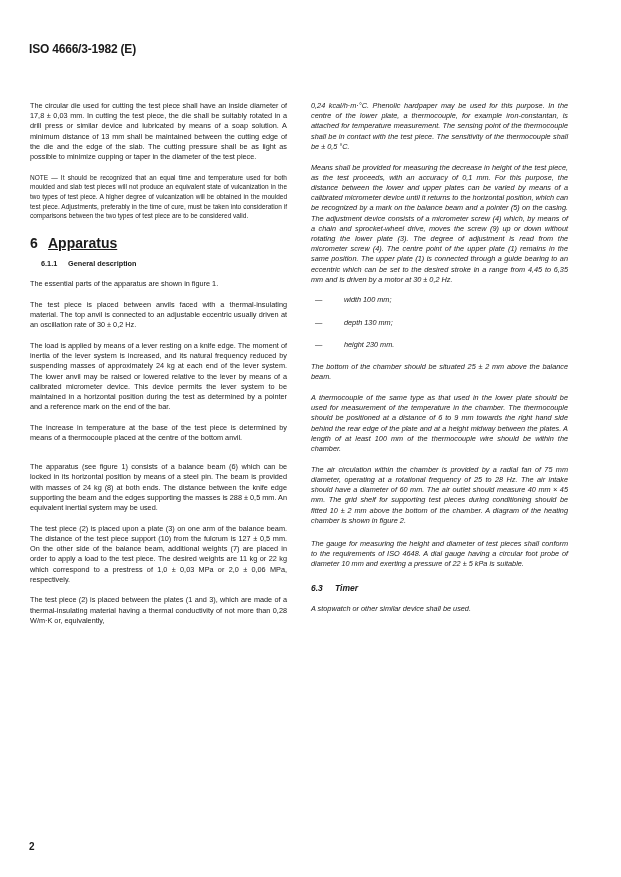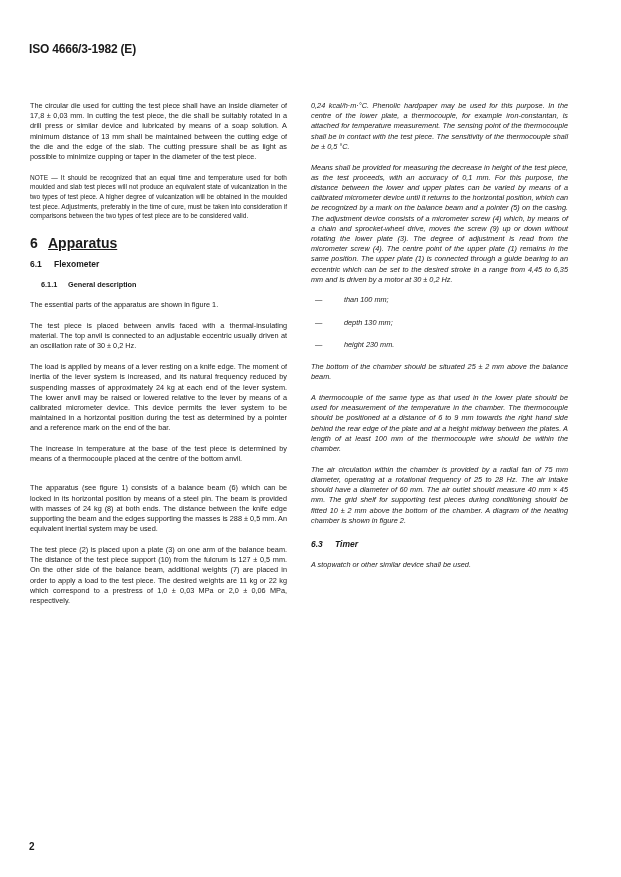--- a/index.html
+++ b/index.html
@@ -38,58 +38,57 @@
 
 <div class="header">ISO 4666/3-1982 (E)</div>
 
 <div class="col left">
   <p>The circular die used for cutting the test piece shall have an inside diameter of 17,8 ± 0,03 mm. In cutting the test piece, the die shall be suitably rotated in a drill press or similar device and lubricated by means of a soap solution. A minimum distance of 13 mm shall be maintained between the cutting edge of the die and the edge of the slab. The cutting pressure shall be as light as possible to minimize cupping or taper in the diameter of the test piece.</p>
   <p class="note">NOTE — It should be recognized that an equal time and temperature used for both moulded and slab test pieces will not produce an equivalent state of vulcanization in the two types of test piece. A higher degree of vulcanization will be obtained in the moulded test piece. Adjustments, preferably in the time of cure, must be taken into consideration if comparisons between the two types of test piece are to be considered valid.</p>
 
   <div class="h1">
     <span class="num">6</span><span>Apparatus</span>
   </div>
-  <div class="h2">
-    <span class="num">6.1</span><span>Flexometer</span>
-  </div>
   <div class="h3">
     <span class="num">6.1.1</span><span>General description</span>
   </div>
   <p>The essential parts of the apparatus are shown in figure 1.</p>
   <p>The test piece is placed between anvils faced with a thermal-insulating material. The top anvil is connected to an adjustable eccentric usually driven at an oscillation rate of 30 ± 0,2 Hz.</p>
   <p>The load is applied by means of a lever resting on a knife edge. The moment of inertia of the lever system is increased, and its natural frequency reduced by suspending masses of approximately 24 kg at each end of the lever system. The lower anvil may be raised or lowered relative to the lever by means of a calibrated micrometer device. This device permits the lever system to be maintained in a horizontal position during the test as determined by a pointer and a reference mark on the end of the bar.</p>
   <p style="margin-bottom:19px">The increase in temperature at the base of the test piece is determined by means of a thermocouple placed at the centre of the bottom anvil.</p>
 
   <p>The apparatus (see figure 1) consists of a balance beam (6) which can be locked in its horizontal position by means of a steel pin. The beam is provided with masses of 24 kg (8) at both ends. The distance between the knife edge supporting the beam and the edges supporting the masses is 288 ± 0,5 mm. An equivalent inertial system may be used.</p>
   <p>The test piece (2) is placed upon a plate (3) on one arm of the balance beam. The distance of the test piece support (10) from the fulcrum is 127 ± 0,5 mm. On the other side of the balance beam, additional weights (7) are placed in order to apply a load to the test piece. The desired weights are 11 kg or 22 kg which correspond to a prestress of 1,0 ± 0,03 MPa or 2,0 ± 0,06 MPa, respectively.</p>
+  <p>The test piece (2) is placed between the plates (1 and 3), which are made of a thermal-insulating material having a thermal conductivity of not more than 0,28 W/m·K or, equivalently,</p>
 </div>
 
 <div class="col right">
   <p>0,24 kcal/h·m·°C. Phenolic hardpaper may be used for this purpose. In the centre of the lower plate, a thermocouple, for example iron-constantan, is attached for temperature measurement. The sensing point of the thermocouple shall be in contact with the test piece. The sensitivity of the thermocouple shall be ± 0,5 °C.</p>
   <p>Means shall be provided for measuring the decrease in height of the test piece, as the test proceeds, with an accuracy of 0,1 mm. For this purpose, the distance between the lower and upper plates can be varied by means of a calibrated micrometer device until it returns to the horizontal position, which can be recognized by a mark on the balance beam and a pointer (5) on the casing. The adjustment device consists of a micrometer screw (4) which, by means of a chain and sprocket-wheel drive, moves the screw (9) up or down without rotating the lower plate (3). The degree of adjustment is read from the micrometer screw (4). The centre point of the upper plate (1) remains in the same position. The upper plate (1) is connected through a guide bearing to an eccentric which can be set to the desired stroke in a range from 4,45 to 6,35 mm and is driven by a motor at 30 ± 0,2 Hz.</p>
 
   <ul class="dash-list">
     <li>
       <span class="dash">—</span>
-      <span>than 100 mm;</span>
+      <span>width 100 mm;</span>
     </li>
     <li>
       <span class="dash">—</span>
       <span>depth 130 mm;</span>
     </li>
     <li>
       <span class="dash">—</span>
       <span>height 230 mm.</span>
     </li>
   </ul>
 
   <p>The bottom of the chamber should be situated 25 ± 2 mm above the balance beam.</p>
   <p>A thermocouple of the same type as that used in the lower plate should be used for measurement of the temperature in the chamber. The thermocouple should be positioned at a distance of 6 to 9 mm towards the right hand side behind the rear edge of the plate and at a height midway between the plates. A length of at least 100 mm of the thermocouple wire should be within the chamber.</p>
   <p style="margin-bottom:13px">The air circulation within the chamber is provided by a radial fan of 75 mm diameter, operating at a rotational frequency of 25 to 28 Hz. The air intake should have a diameter of 60 mm. The air outlet should measure 40 mm × 45 mm. The grid shelf for supporting test pieces during conditioning should be fitted 10 ± 2 mm above the bottom of the chamber. A diagram of the heating chamber is shown in figure 2.</p>
 
+  <p style="margin-bottom:13px">The gauge for measuring the height and diameter of test pieces shall conform to the requirements of ISO 4648. A dial gauge having a circular foot probe of diameter 10 mm and exerting a pressure of 22 ± 5 kPa is suitable.</p>
 
   <div class="h2">
     <span class="num">6.3</span><span>Timer</span>
   </div>
   <p>A stopwatch or other similar device shall be used.</p>
 </div>
 
 <div class="page-num">2</div>
 
 </body></html>

